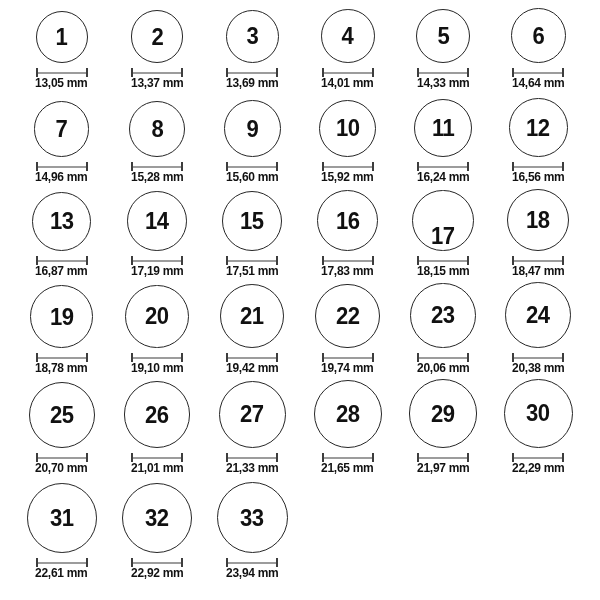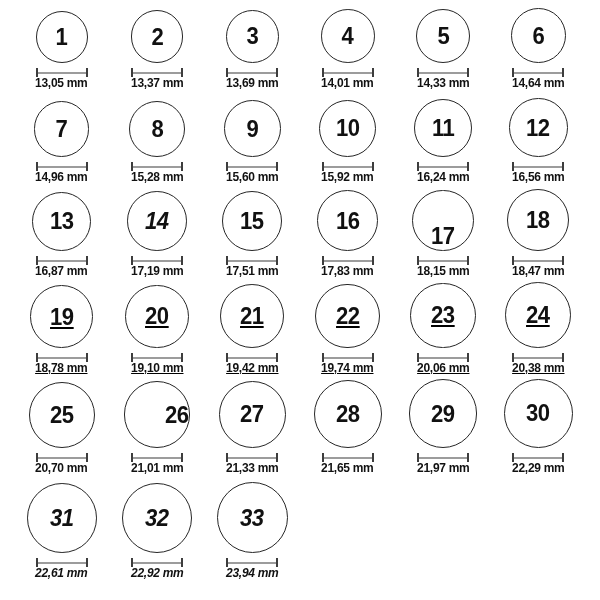--- a/index.html
+++ b/index.html
@@ -12,23 +12,23 @@
     width: 600px;
     height: 600px;
     padding: 0 14px;
     box-sizing: border-box;
     overflow: hidden;
   }
   .row { display: flex; }
   .row:nth-child(1) { height: 90px; }
   .row:nth-child(2) { height: 94px; }
   .row:nth-child(3) { height: 94px; }
-  .row:nth-child(4) { height: 97px; text-decoration: underline; }
+  .row:nth-child(4) { height: 97px; }
   .row:nth-child(5) { height: 100px; }
-  .row:nth-child(6) { height: 105px; font-style: italic; }
+  .row:nth-child(6) { height: 105px; }
   .cell {
     flex: 0 0 16.6667%;
     display: flex;
     flex-direction: column;
     align-items: center;
     justify-content: flex-end;
   }
   .circle {
     border: 1.5px solid var(--circle-stroke, #262626);
     border-radius: 50%;
@@ -219,21 +219,21 @@
       <span class="num">13</span>
     </div>
     <div class="dim">
       <span class="tick"></span>
       <span class="line"></span>
       <span class="tick"></span>
     </div>
     <div class="label">16,87 mm</div>
   </div>
       <div class="cell">
-    <div class="circle" style="width: 59.7188px; height: 59.7188px; font-style: italic;">
+    <div class="circle" style="width: 59.7188px; height: 59.7188px;">
       <span class="num">14</span>
     </div>
     <div class="dim">
       <span class="tick"></span>
       <span class="line"></span>
       <span class="tick"></span>
     </div>
     <div class="label">17,19 mm</div>
   </div>
       <div class="cell">
@@ -355,21 +355,21 @@
       <span class="num">25</span>
     </div>
     <div class="dim">
       <span class="tick"></span>
       <span class="line"></span>
       <span class="tick"></span>
     </div>
     <div class="label">20,70 mm</div>
   </div>
       <div class="cell">
-    <div class="circle" style="width: 66.8438px; height: 66.8438px; justify-content: flex-end;">
+    <div class="circle" style="width: 66.8438px; height: 66.8438px;">
       <span class="num">26</span>
     </div>
     <div class="dim">
       <span class="tick"></span>
       <span class="line"></span>
       <span class="tick"></span>
     </div>
     <div class="label">21,01 mm</div>
   </div>
       <div class="cell">

